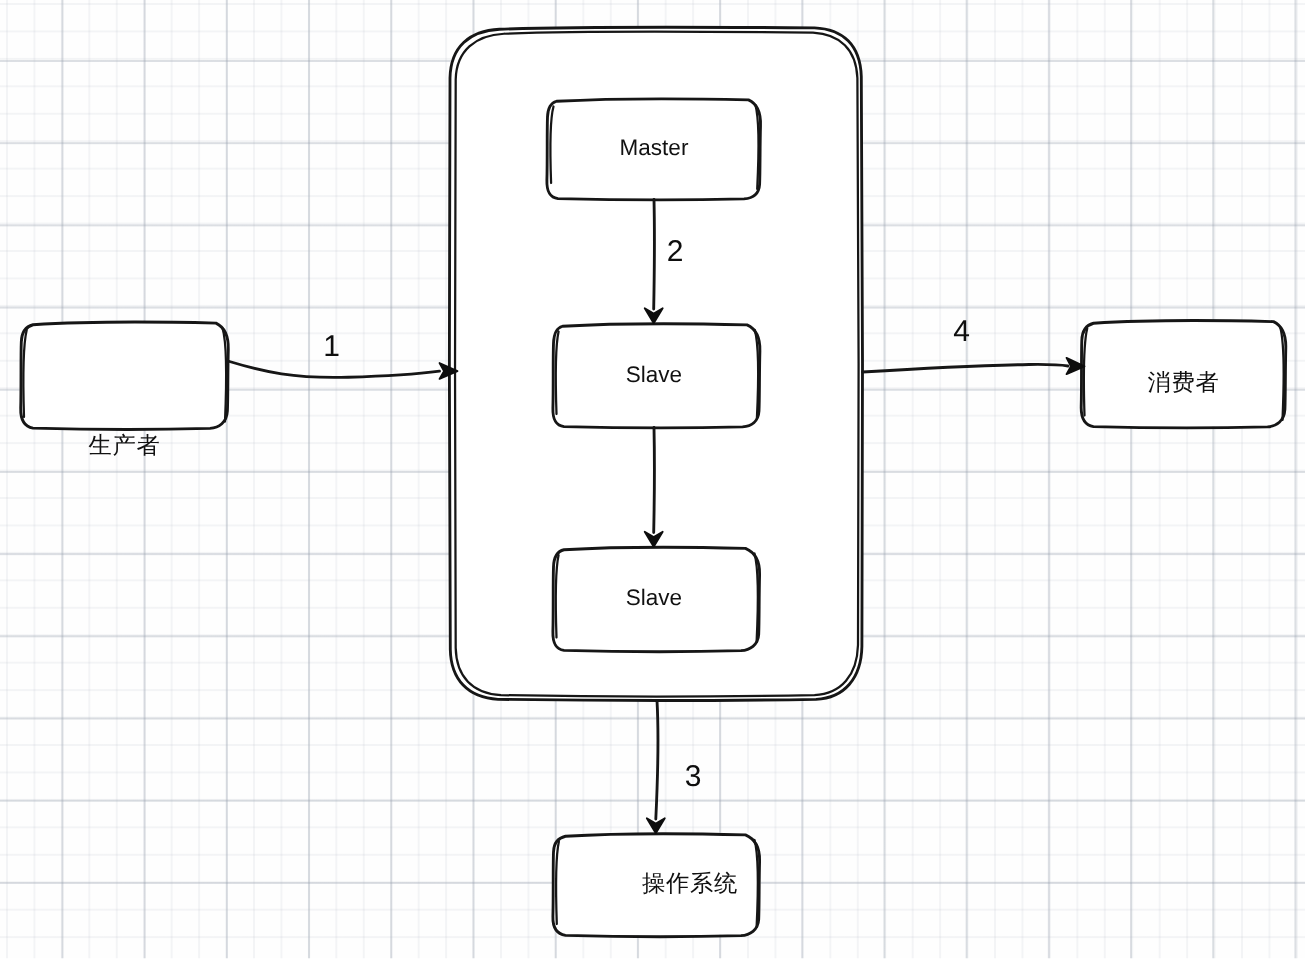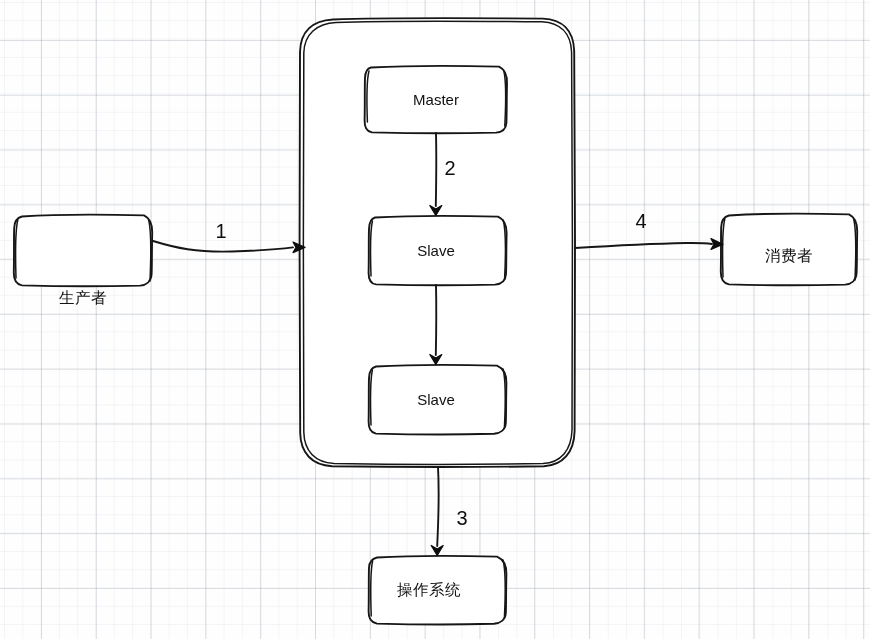--- a/index.html
+++ b/index.html
@@ -222,21 +222,21 @@
   <div class="node-label cjk" style="left:83px; top:250px;margin-top:48px;">生产者</div>
 
   <div class="node-label" style="left:436px; top:99px;">Master</div>
 
   <div class="node-label" style="left:436px; top:250px;">Slave</div>
 
   <div class="node-label" style="left:436px; top:399px;">Slave</div>
 
   <div class="node-label cjk" style="left:789px; top:256px;">消费者</div>
 
-  <div class="node-label cjk" style="left:429px; top:590px;">操作系统</div>
+  <div class="node-label cjk" style="left:460px; top:590px;">操作系统</div>
 
   <div class="edge-label" style="left:221px; top:231px;">1</div>
 
   <div class="edge-label" style="left:450px; top:168px;">2</div>
 
   <div class="edge-label" style="left:641px; top:221px;">4</div>
 
   <div class="edge-label" style="left:462px; top:518px;">3</div>
 
 </div>

